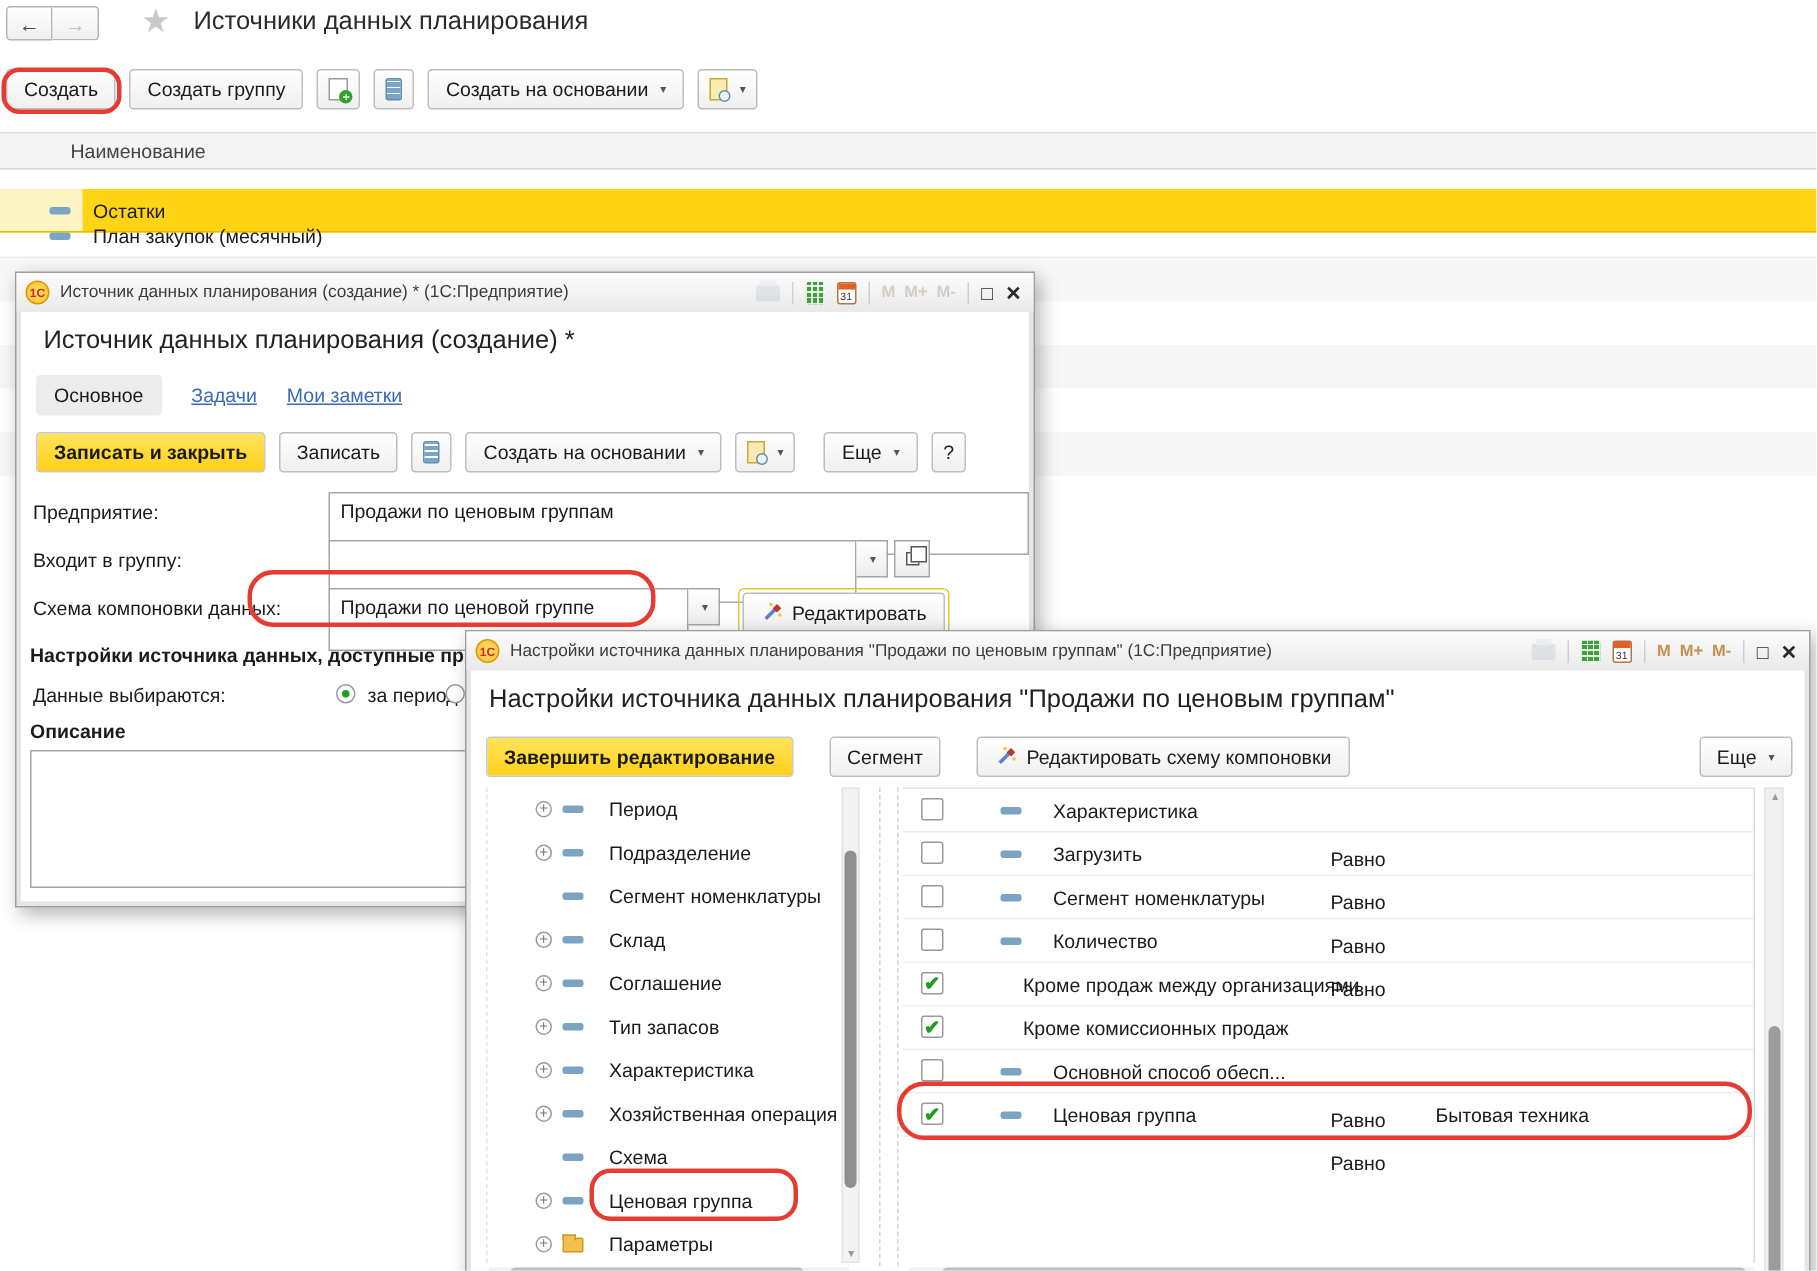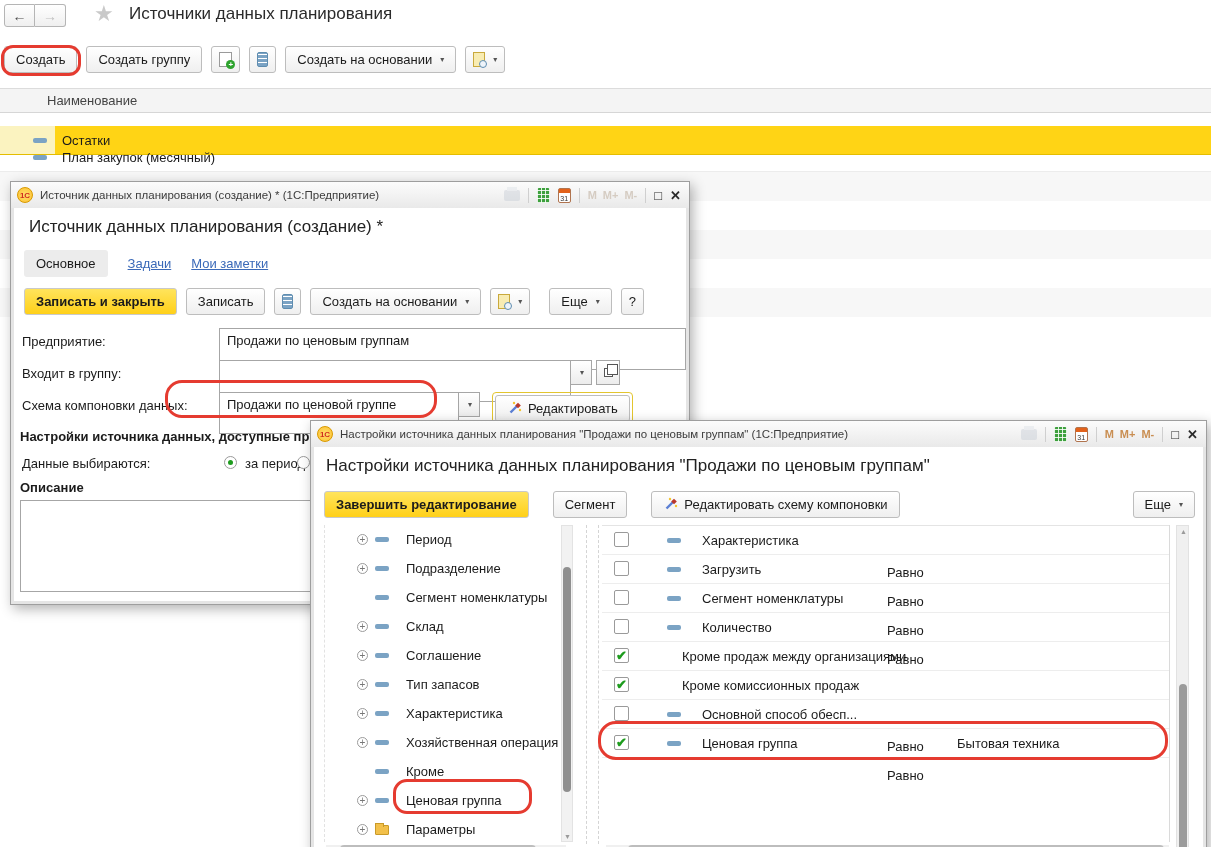--- a/index.html
+++ b/index.html
@@ -331,21 +331,21 @@
           <span class="dash"></span>
           <span class="lbl">Характеристика</span>
         </div>
       <div class="tr2">
           <span class="exp">+</span>
           <span class="dash"></span>
           <span class="lbl">Хозяйственная операция</span>
         </div>
       <div class="tr2">
           <span class="dash"></span>
-          <span class="lbl">Кроме</span>
+          <span class="lbl">Схема</span>
         </div>
       <div class="tr2">
           <span class="exp">+</span>
           <span class="dash"></span>
           <span class="lbl">Ценовая группа</span>
         </div>
       <div class="tr2">
           <span class="exp">+</span>
           <span class="folder"></span>
           <span class="lbl">Параметры</span>

